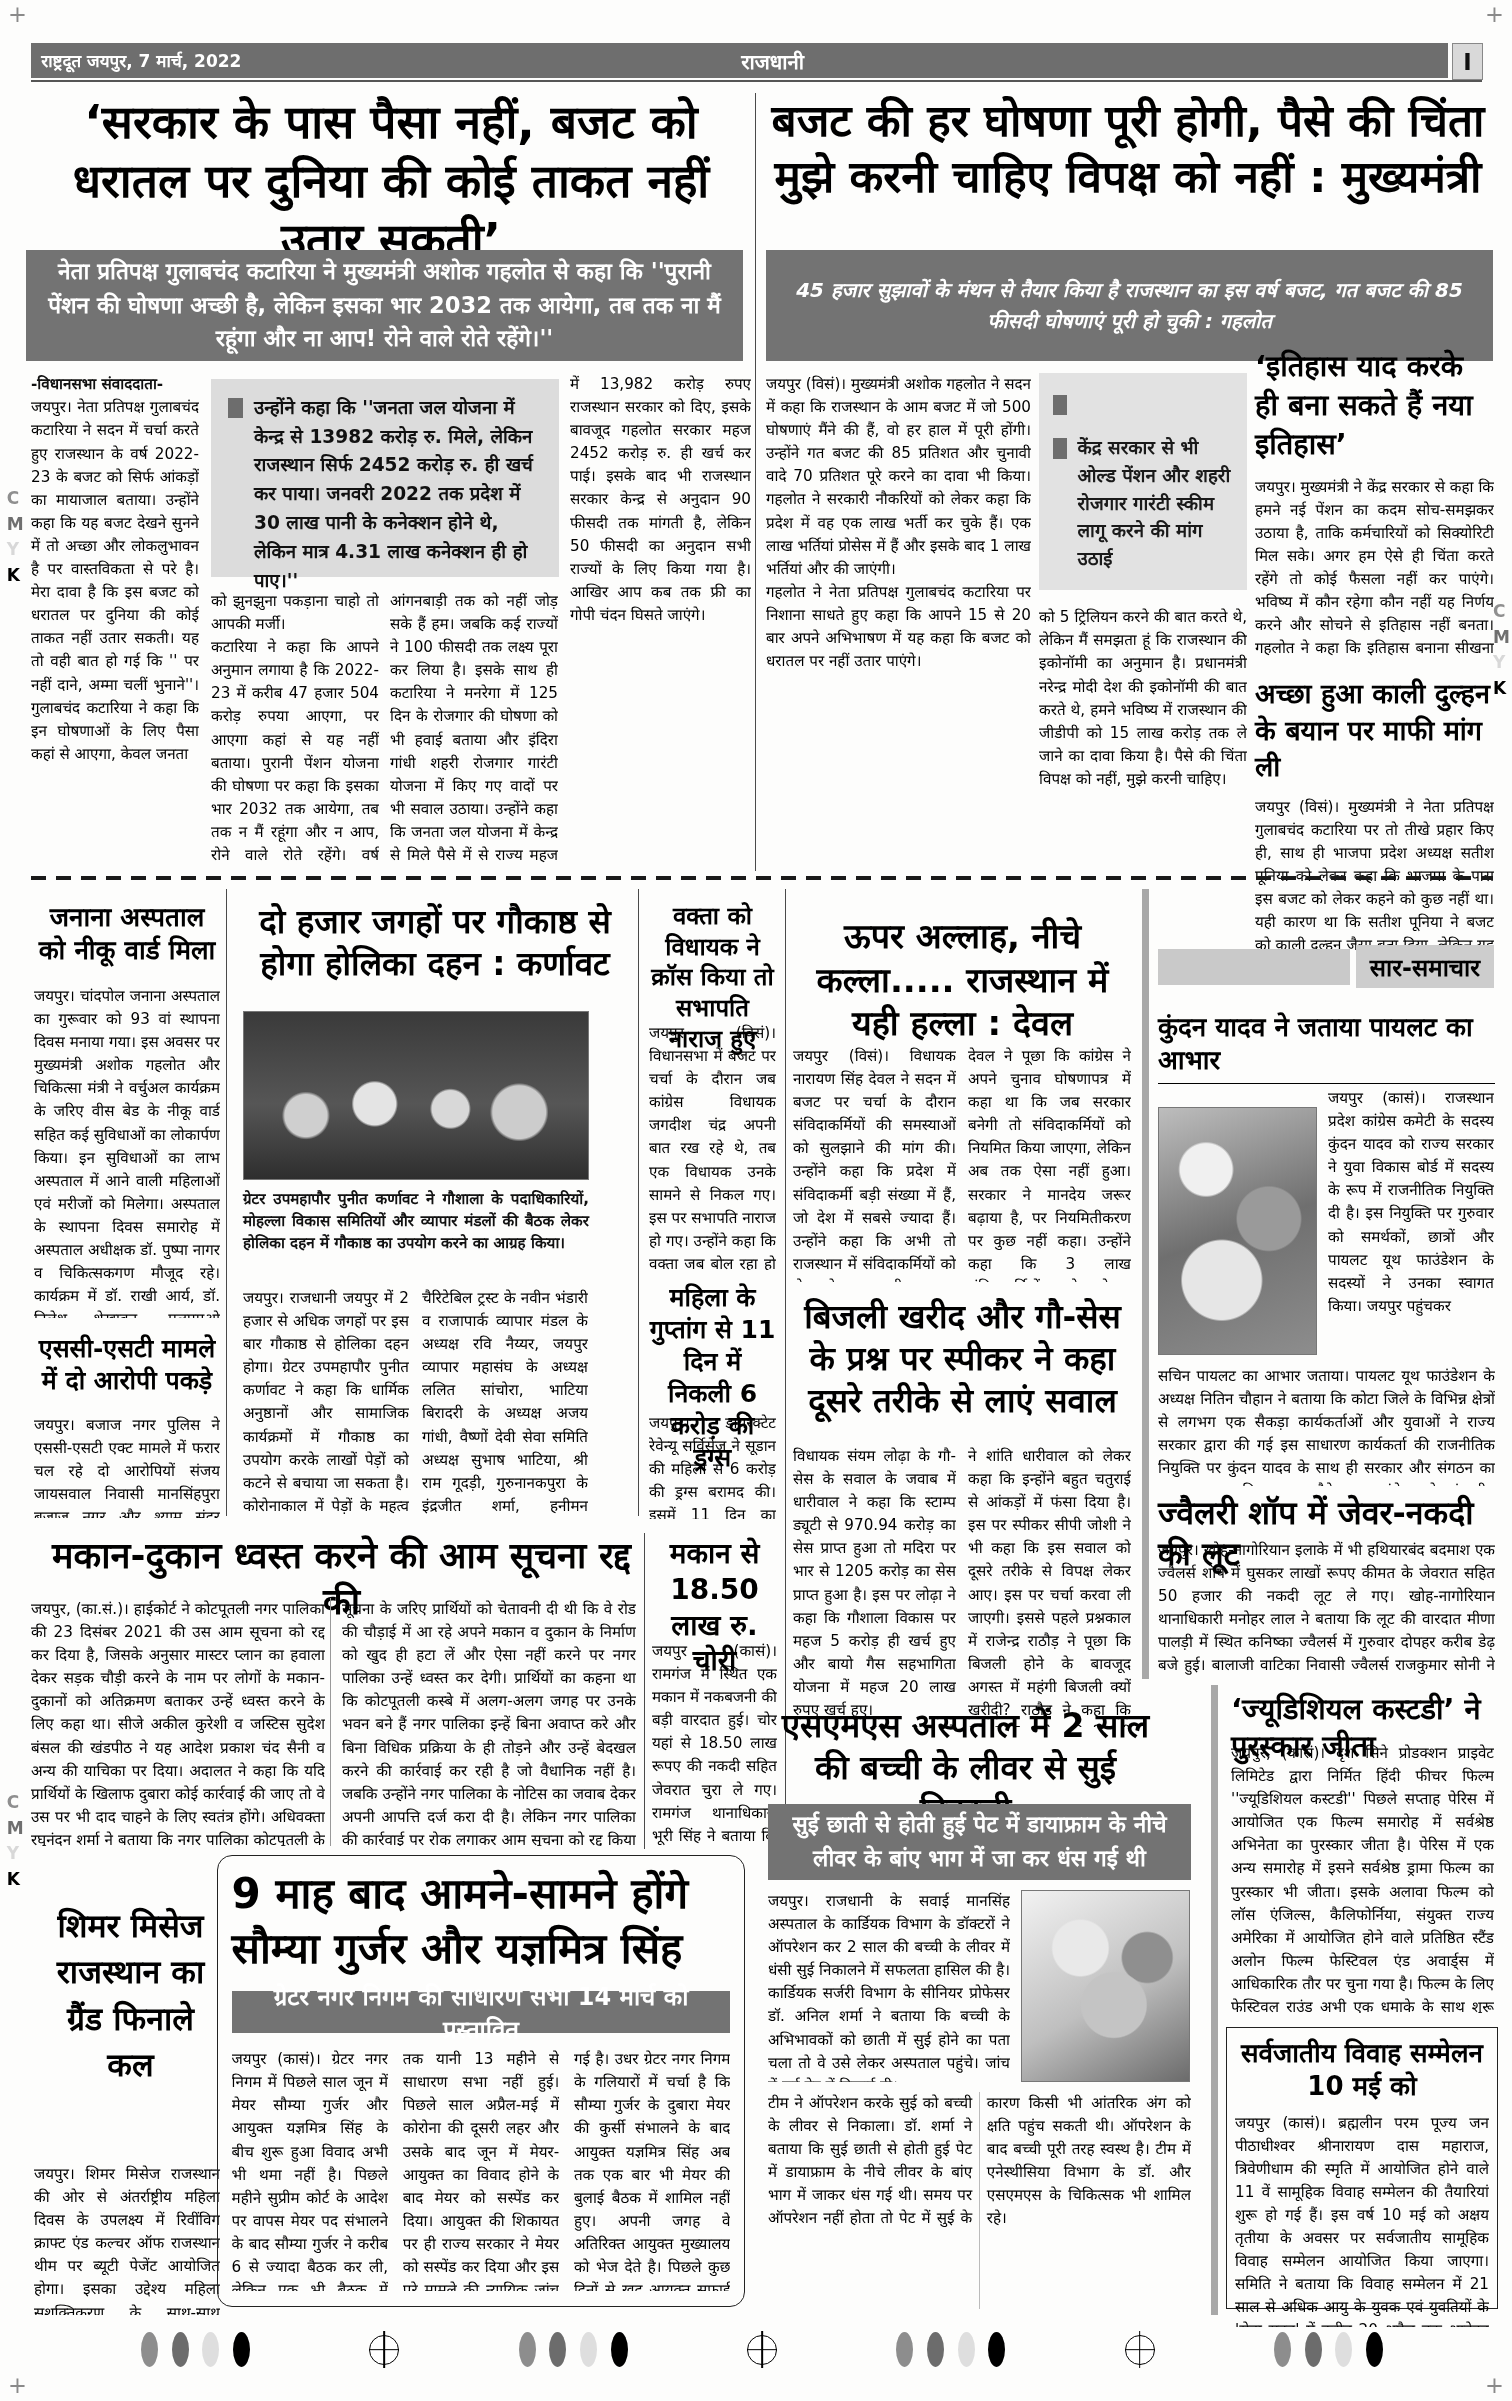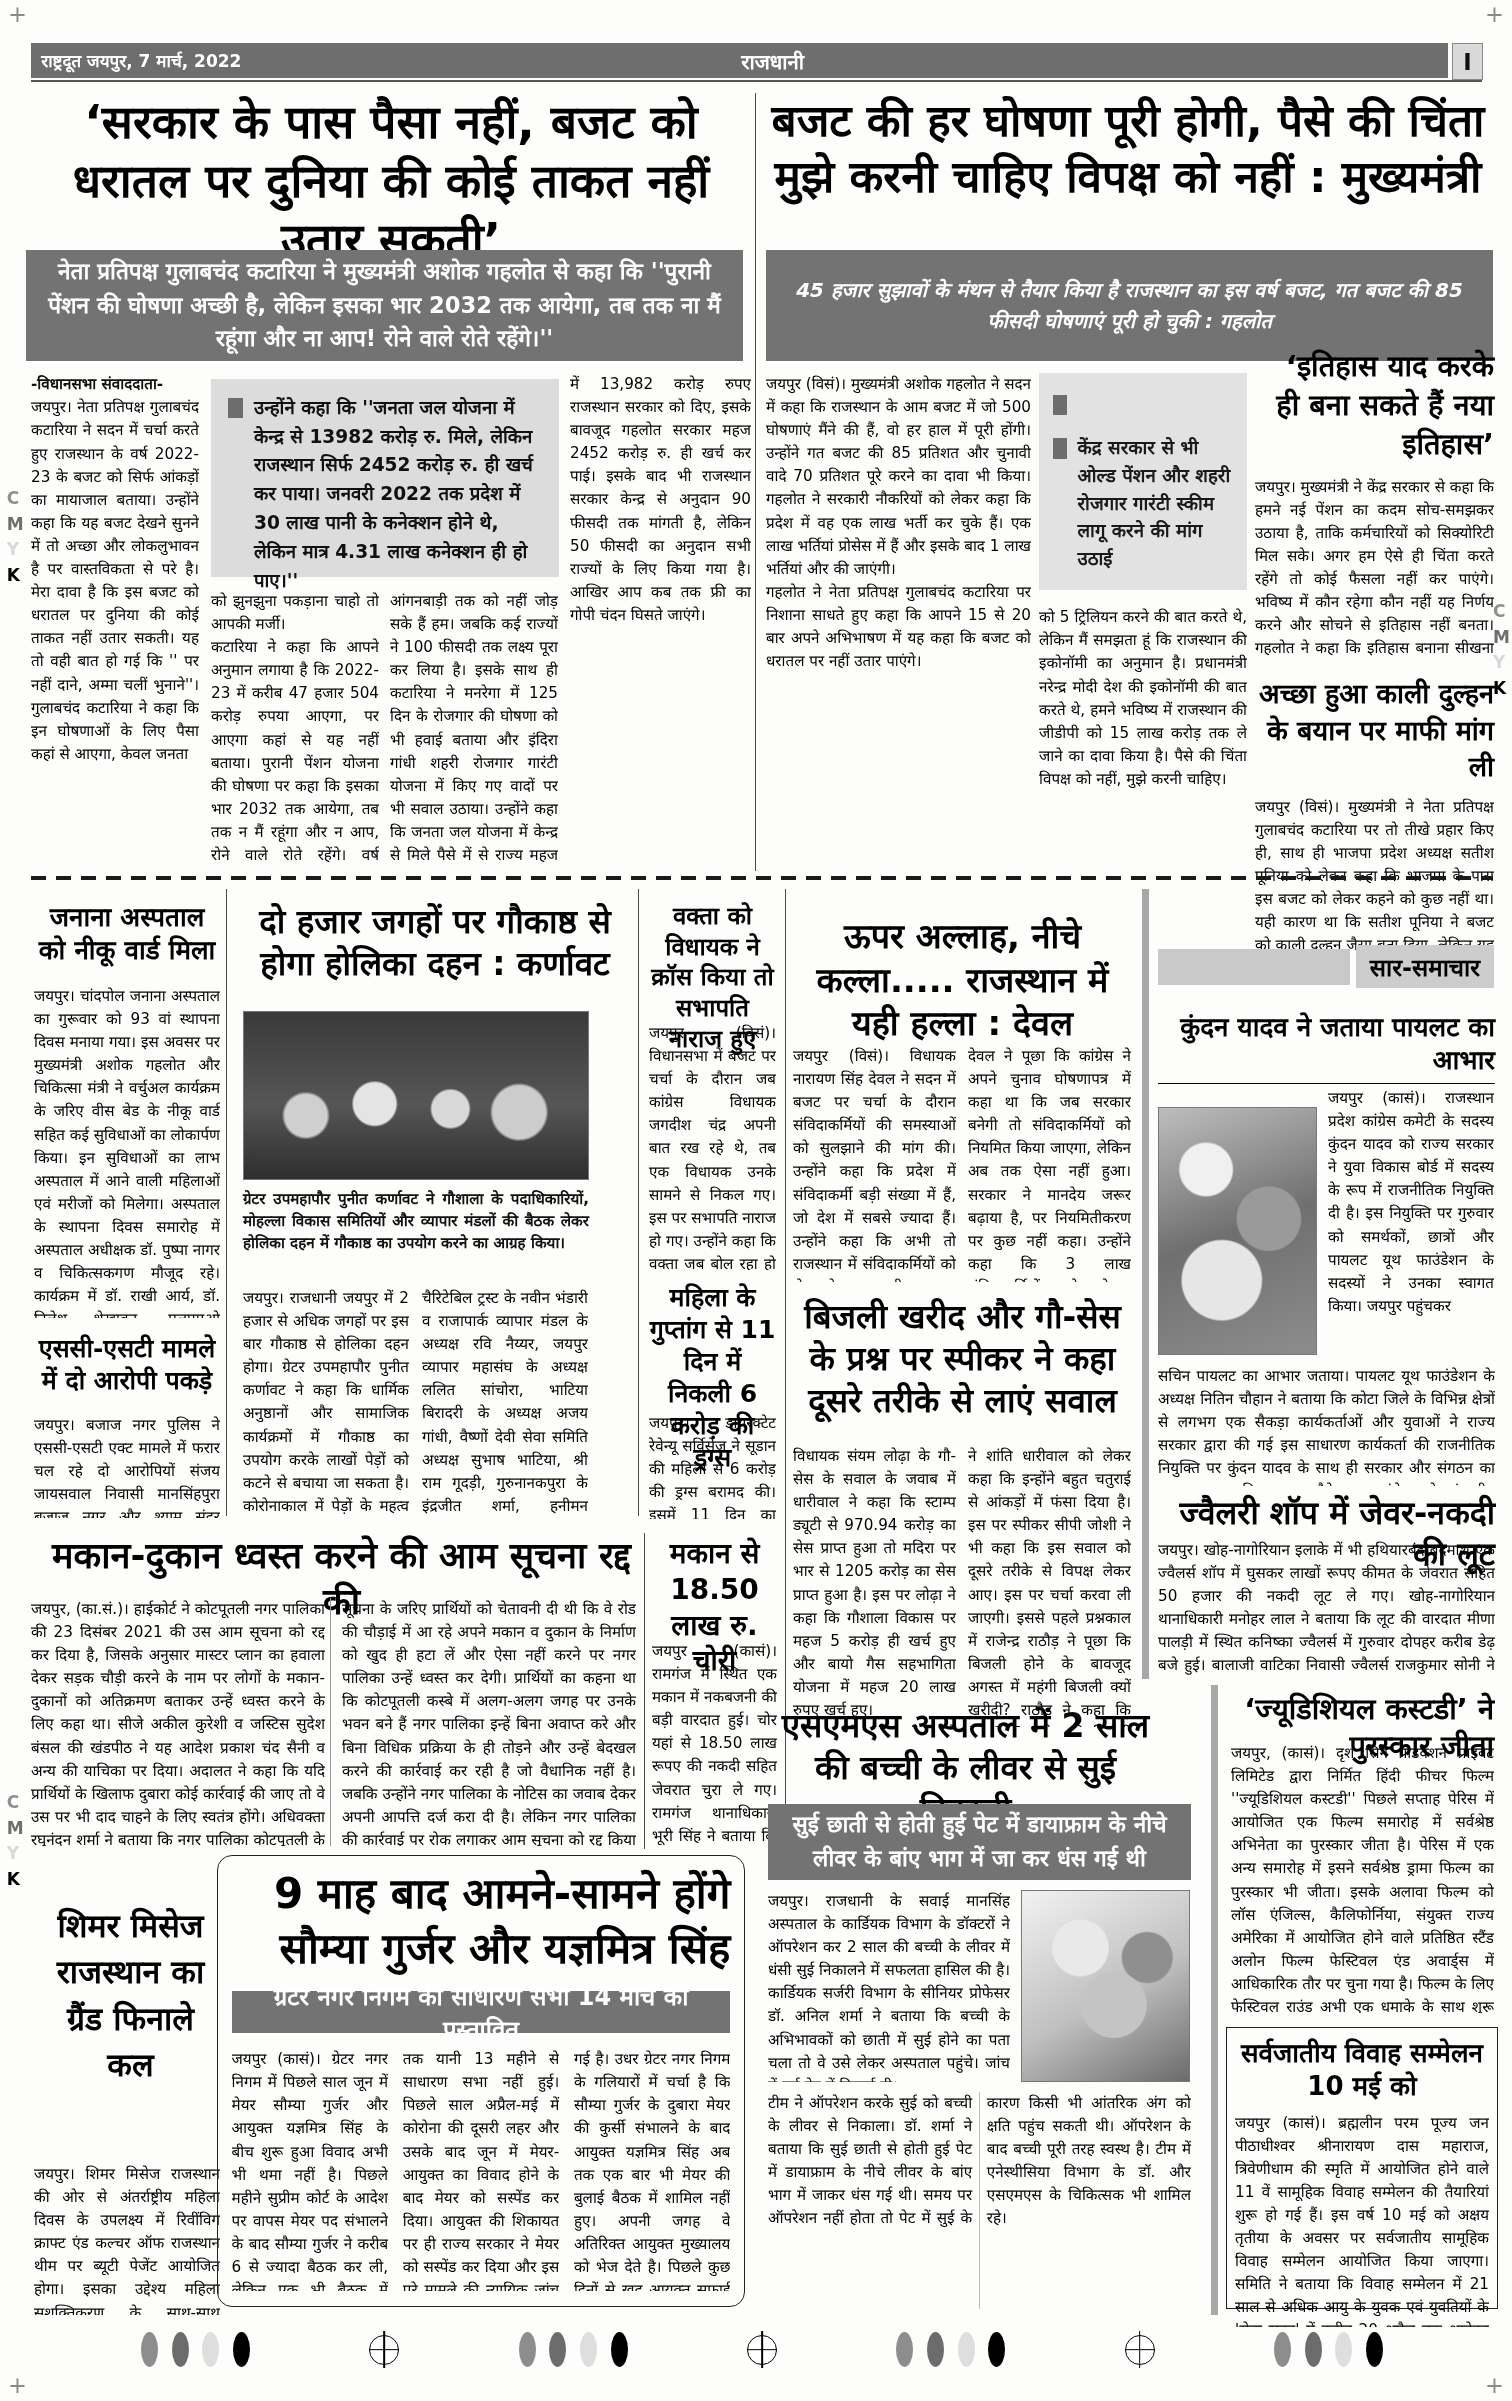--- a/index.html
+++ b/index.html
@@ -1,19 +1,19 @@
 <!DOCTYPE html>
 <html style="font-size:9px"><head>
 <meta charset="utf-8">
 <style>
   html,body{margin:0;padding:0;background:#e8e8e8;}
   #page{position:relative;width:1512px;height:2401px;background:#fdfdfc;
         font-family:"DejaVu Sans",sans-serif;color:#111;overflow:hidden;}
   .abs{position:absolute;}
-  .hl{font-weight:bold;color:#000;line-height:1.28;letter-spacing:0px;text-align:right;}
+  .hl{font-weight:bold;color:#000;line-height:1.28;letter-spacing:0px;}
   .center{text-align:center;}
   .graybox{background:#737373;color:#fff;font-weight:bold;text-align:center;
            display:flex;align-items:center;justify-content:center;padding:5.6px 14.7px;box-sizing:border-box;}
   .lightbox{background:#e2e2e2;color:#111;}
   .body{font-size:15.2px;line-height:1.52;text-align:justify;color:#000000;white-space:pre-line;overflow:hidden;}
   .byline{font-weight:bold;text-align:left;font-size:15.2px;margin-bottom:3.4px;}
   .vrule{background:#4a4a4a;width:1.1px;}
   .thickrule{background:#a8a8a8;width:7.3px;}
   .hrule{background:#333;height:1.1px;}
   .dashrule{height:4px;background:repeating-linear-gradient(90deg,#1a1a1a 0 14.7px,transparent 14.7px 25px);}

